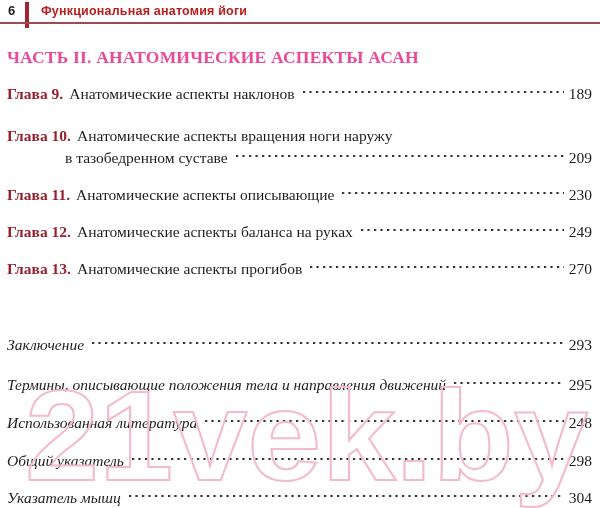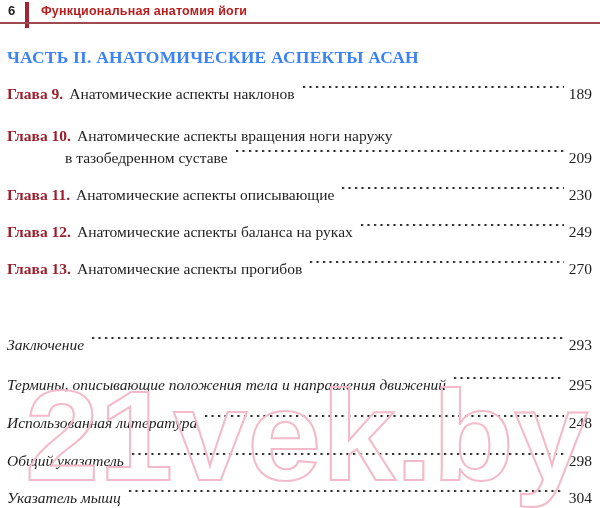--- a/index.html
+++ b/index.html
@@ -45,29 +45,29 @@
     color: #b91c1c;
   }
 
   
   .part-title {
     position: absolute;
     left: 7px; top: 47px;
     font-size: 17.5px;
     font-weight: bold;
     letter-spacing: 0.2px;
-    color: #3b82f6;
+    color: #ec4899;
   }
 
   
   .toc-row {
     position: absolute;
     left: 7px; right: 8px;
     display: flex;
-    align-items: flex-start;
+    align-items: center;
     font-size: 15.5px;
     line-height: 17px;
     white-space: nowrap;
   }
   .toc-row .prefix {
     font-weight: bold;
     color: #9a1f2d;
     margin-right: 6px;
   }
   .toc-row .dots {

